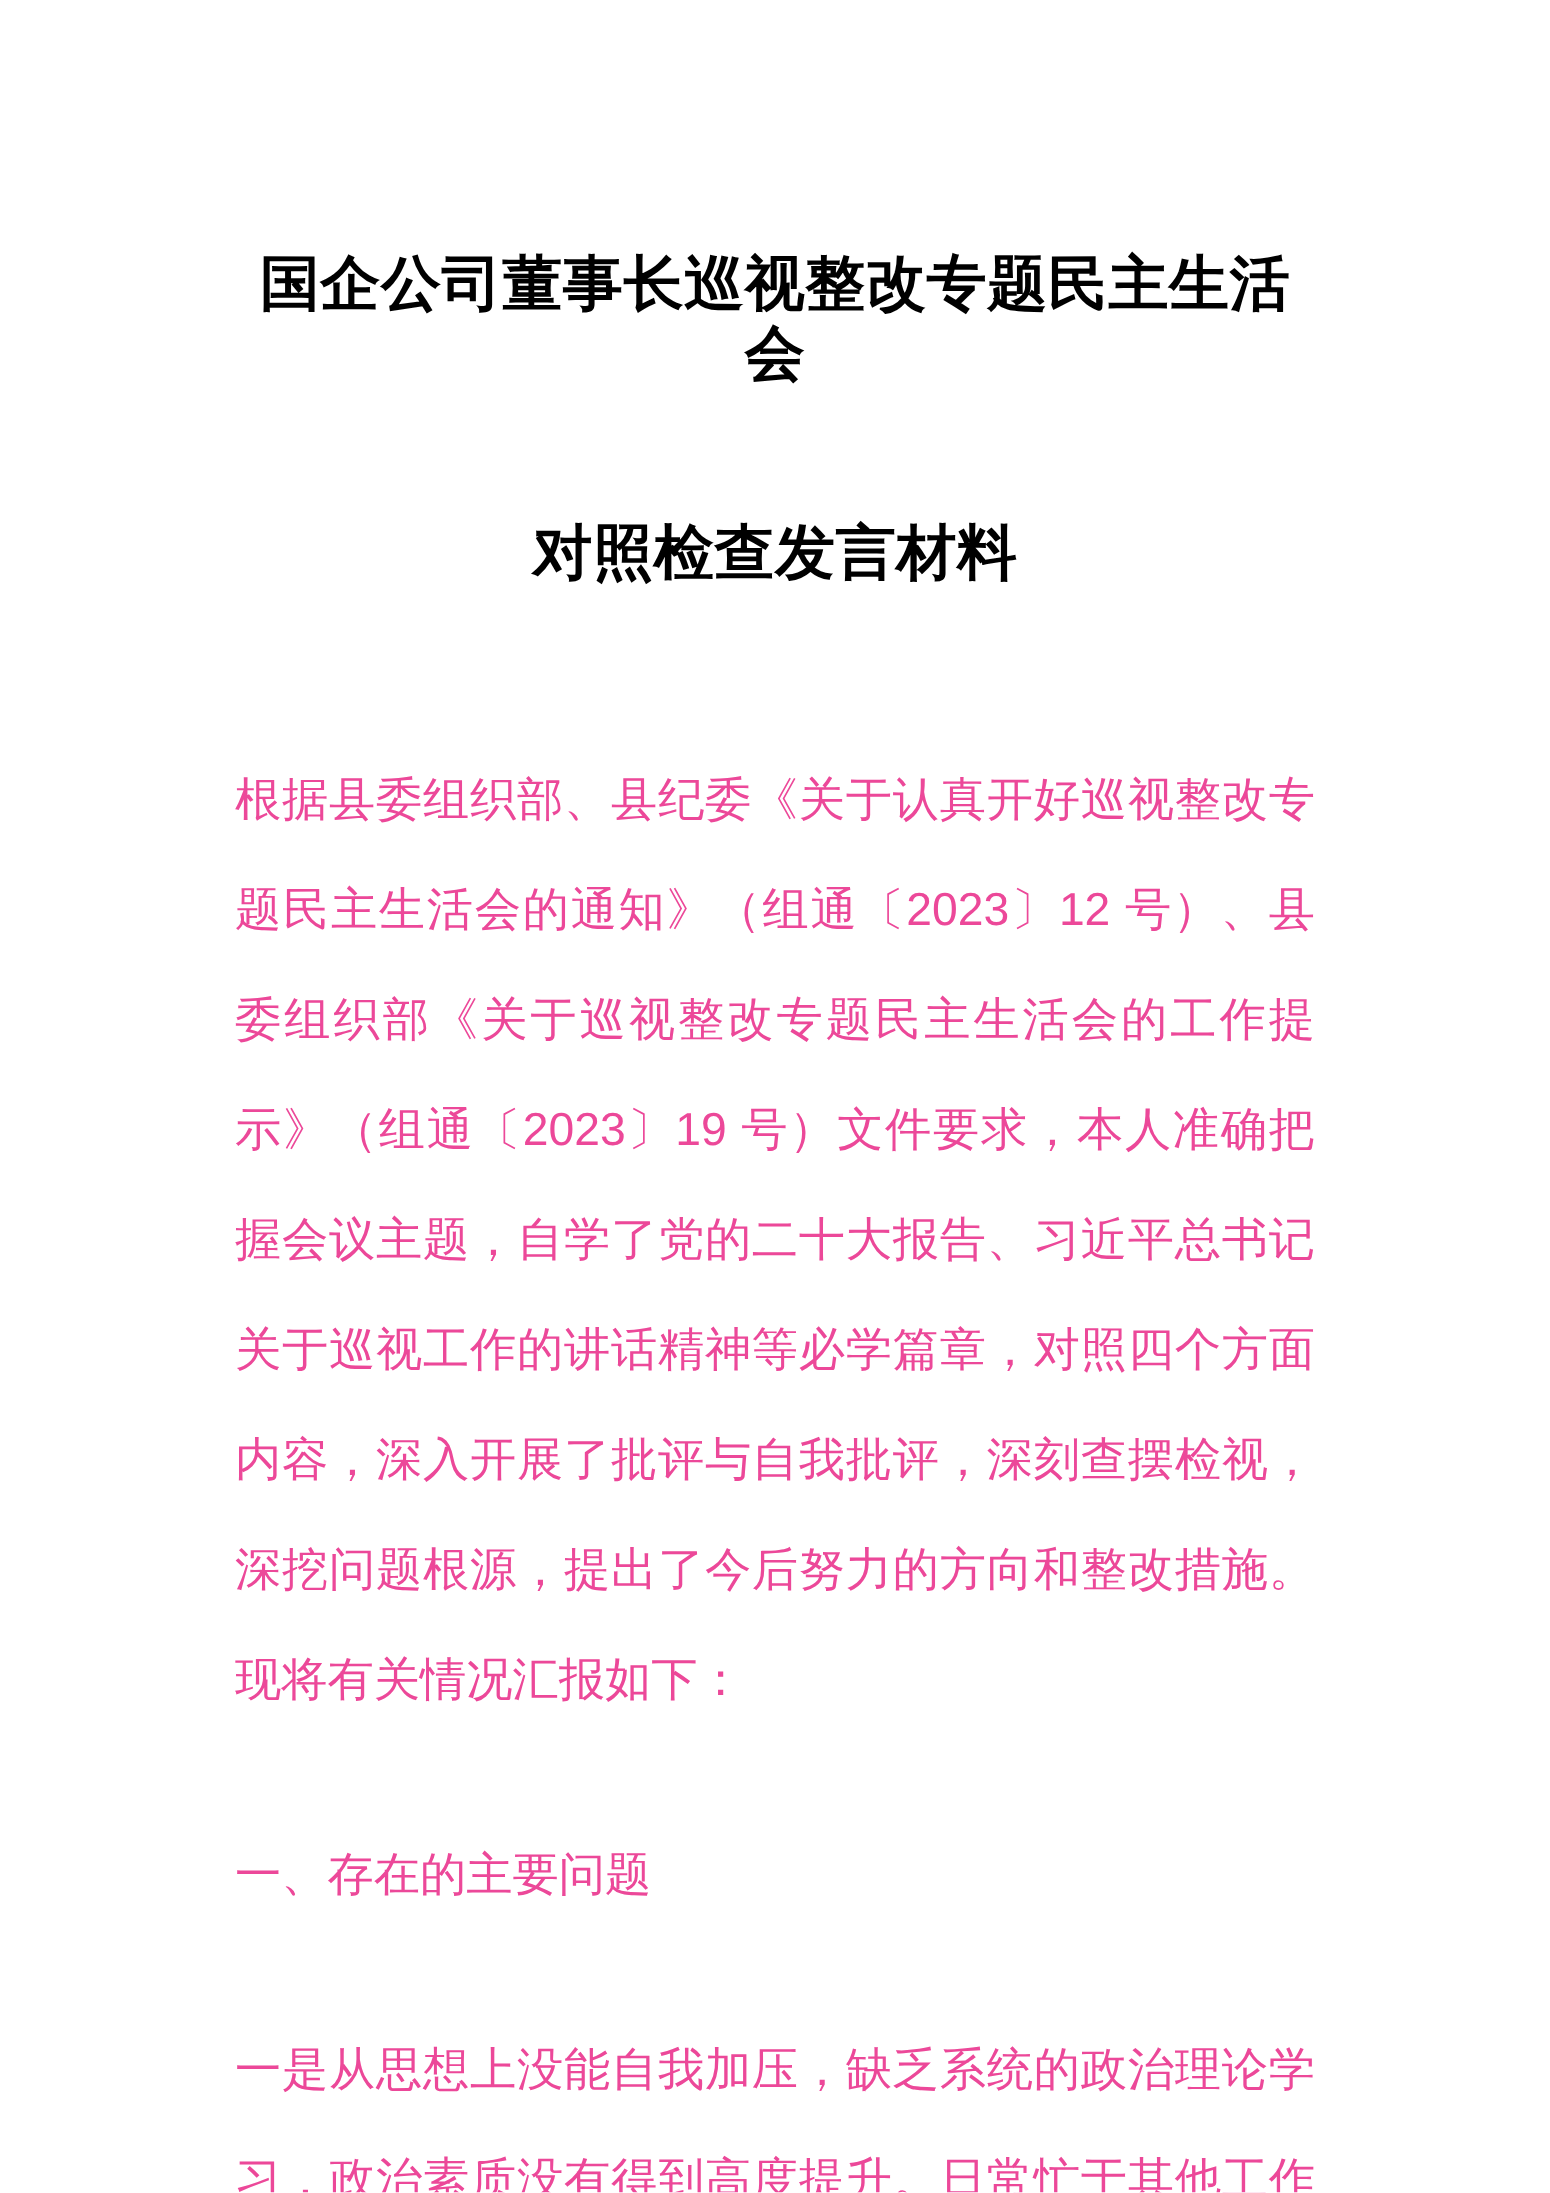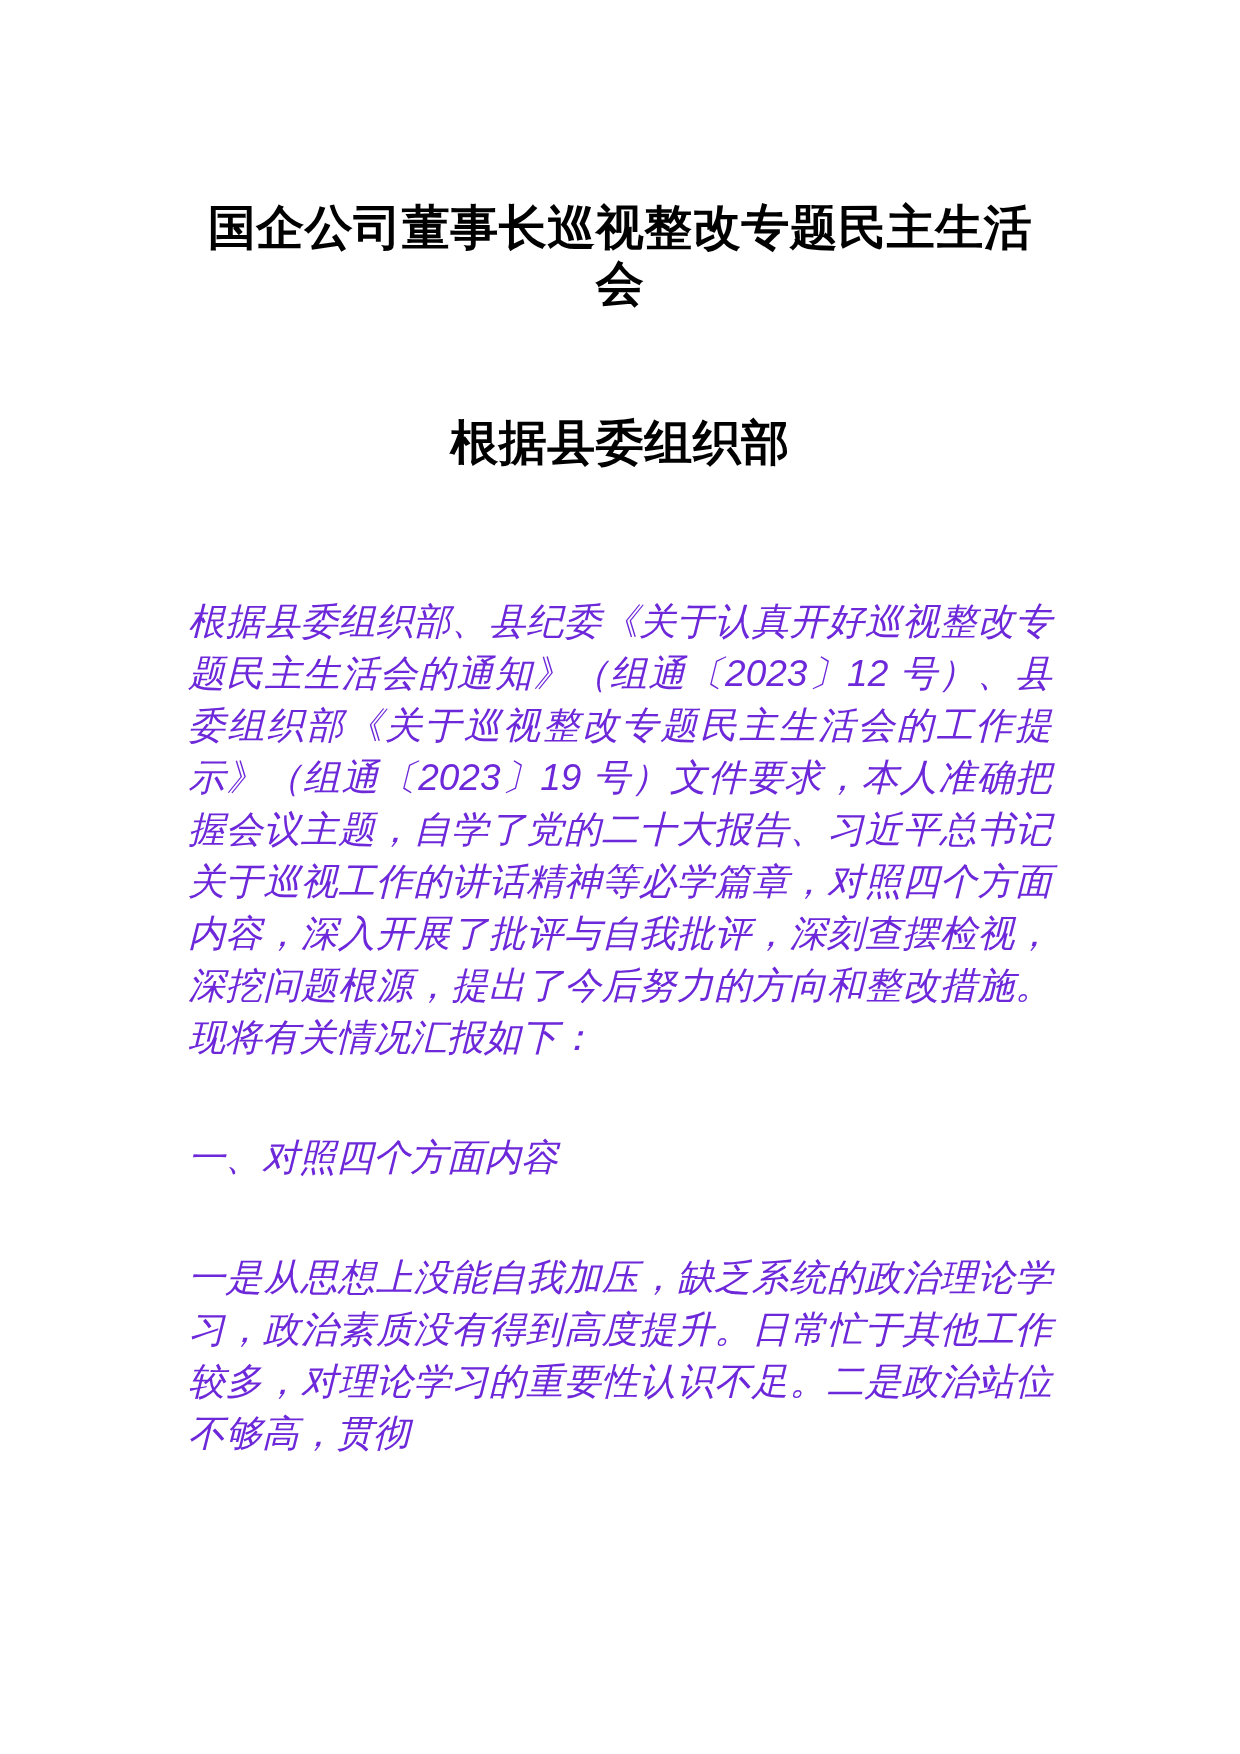--- a/index.html
+++ b/index.html
@@ -29,45 +29,44 @@
     color: #000000;
   }
   .doc-title.line1 {
     margin-bottom: 103px;
   }
   .doc-title.line2 {
     margin-bottom: 125px;
   }
   .body-block {
     font-size: 37px;
-    line-height: 52px;
+    line-height: 88px;
     font-weight: 400;
     margin: 0 0 68px 0;
-    color: #6d28d9;
-    font-style: italic;
+    color: #ec4899;
   }
   .body-block.justified {
     text-align: justify;
     text-justify: inter-ideograph;
     word-break: break-all;
   }
   .body-block.heading,
   .body-block.subheading {
     text-align: left;
   }
 </style>
 </head>
 <body>
 
 <div class="page">
 
   <h1 class="doc-title line1">国企公司董事长巡视整改专题民主生活会</h1>
 
-  <h1 class="doc-title line2">根据县委组织部</h1>
+  <h1 class="doc-title line2">对照检查发言材料</h1>
 
   <p class="body-block justified">根据县委组织部、县纪委《关于认真开好巡视整改专题民主生活会的通知》（组通〔2023〕12 号）、县委组织部《关于巡视整改专题民主生活会的工作提示》（组通〔2023〕19 号）文件要求，本人准确把握会议主题，自学了党的二十大报告、习近平总书记关于巡视工作的讲话精神等必学篇章，对照四个方面内容，深入开展了批评与自我批评，深刻查摆检视，深挖问题根源，提出了今后努力的方向和整改措施。现将有关情况汇报如下：</p>
 
-  <p class="body-block heading">一、对照四个方面内容</p>
+  <p class="body-block heading">一、存在的主要问题</p>
 
 
   <p class="body-block justified">一是从思想上没能自我加压，缺乏系统的政治理论学习，政治素质没有得到高度提升。日常忙于其他工作较多，对理论学习的重要性认识不足。二是政治站位不够高，贯彻</p>
 
 </div>
 
 </body></html>

